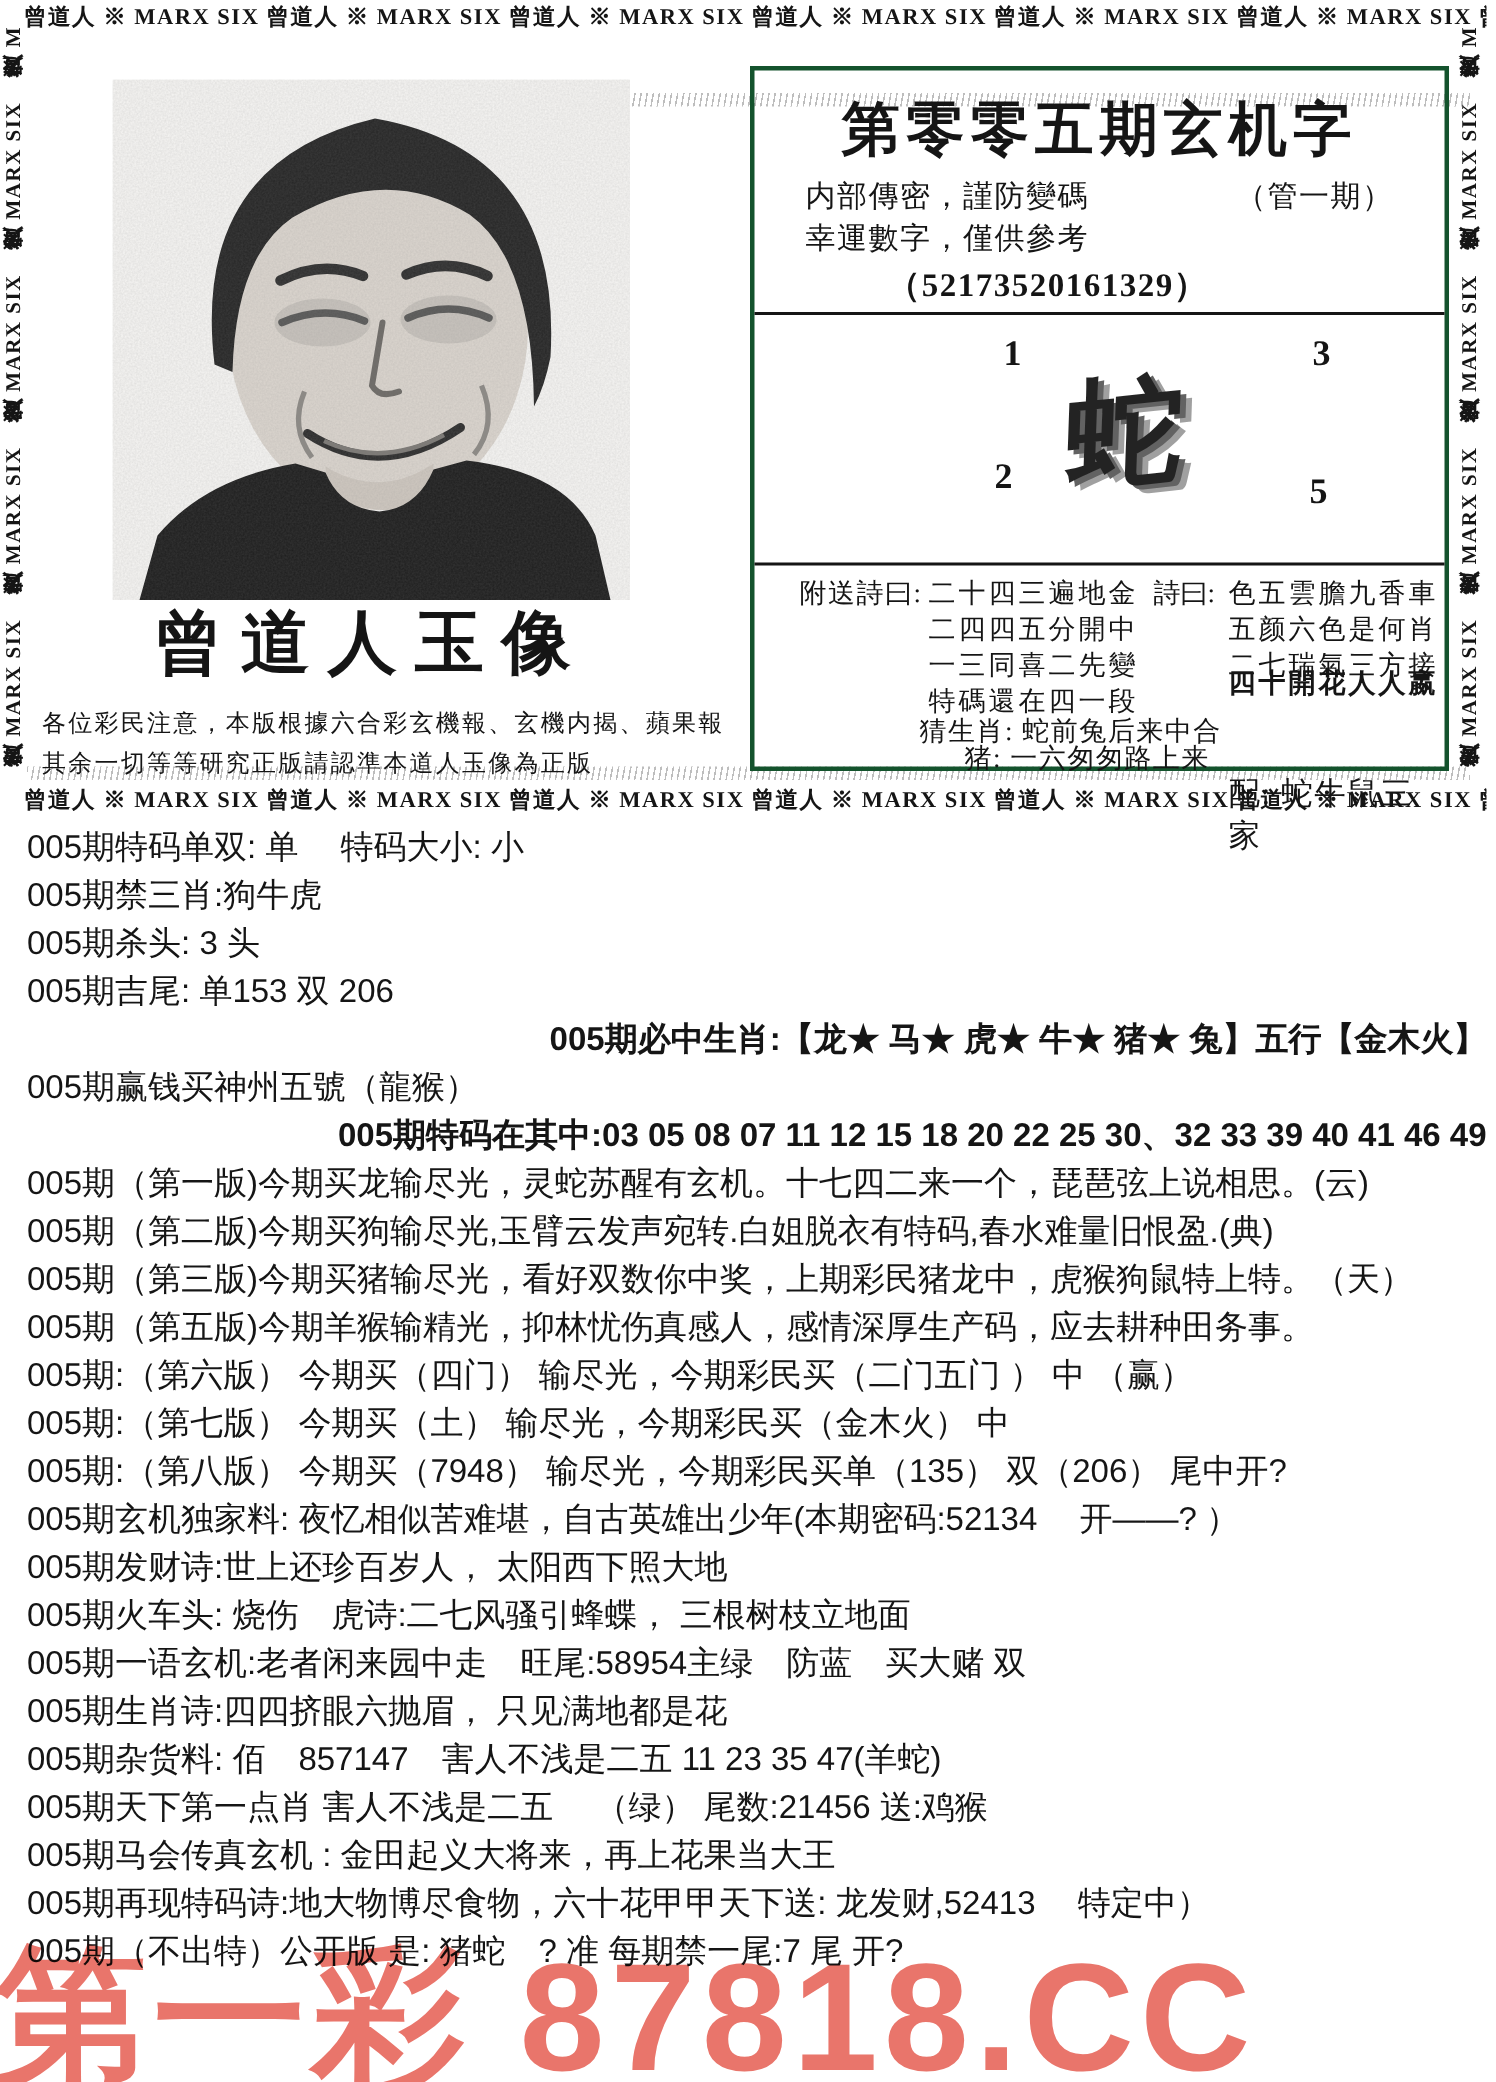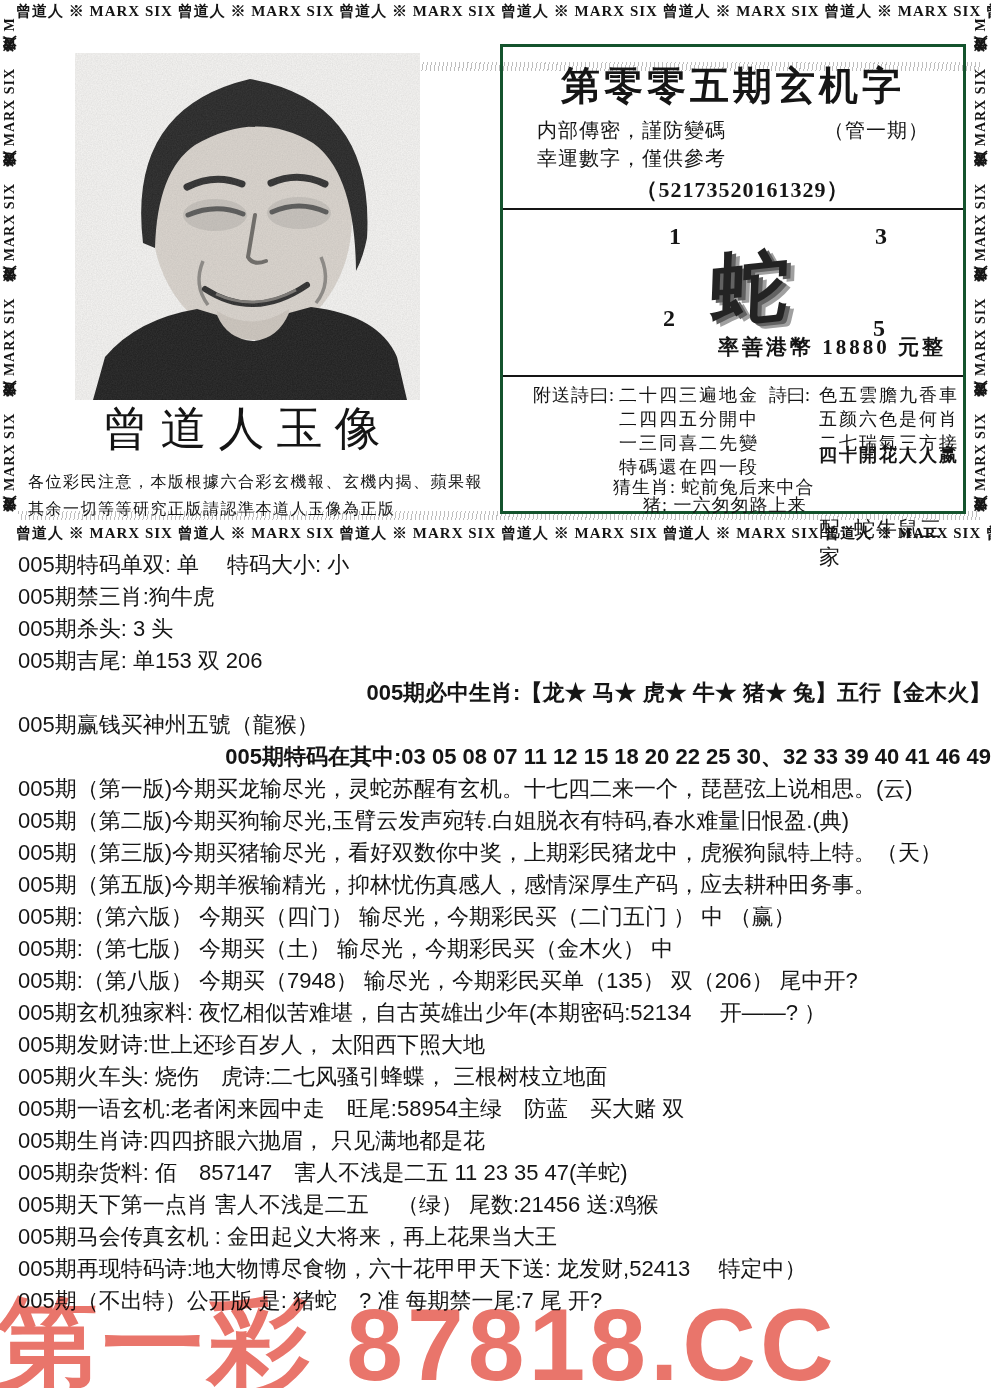--- a/index.html
+++ b/index.html
@@ -19,34 +19,34 @@
 
   
   .squiggle{position:absolute;height:9px;opacity:.65;
         background:repeating-linear-gradient(100deg,#9a9a9a 0 1px,transparent 1px 4px);}
   .sq-top{left:232px;top:62px;width:750px;}
   .sq-bottom{left:18px;top:511px;width:962px;}
 
   
   .photo{position:absolute;left:75px;top:53px;width:345px;height:347px;}
   .caption{position:absolute;left:60px;top:398px;width:375px;text-align:center;
-        font-size:46px;font-weight:normal;letter-spacing:12px;}
+        font-size:46px;font-weight:bold;letter-spacing:12px;}
   .notice1,.notice2{position:absolute;left:28px;width:460px;font-size:16px;letter-spacing:1.5px;
         white-space:nowrap;overflow:hidden;margin-top:16px;}
   .notice1{top:456px;}
   .notice2{top:483px;}
 
   
   .hbox{position:absolute;left:500px;top:44px;width:460px;height:464px;border:3px solid #14532d;}
   .hbox *{position:absolute;}
   .hbox-title{top:12px;left:0;width:100%;text-align:center;font-size:39px;font-weight:800;letter-spacing:4px;}
   .hbox-row1{top:70px;left:34px;width:392px;display:flex;justify-content:space-between;font-size:20px;letter-spacing:1px;position:absolute;}
   .hbox-row1 span{position:static;}
   .hbox-line2{top:98px;left:34px;font-size:20px;letter-spacing:1px;}
-  .hbox-lucky{top:128px;left:0;width:85%;text-align:center;font-size:22px;font-weight:bold;letter-spacing:1px;padding-left:44px;}
+  .hbox-lucky{top:128px;left:0;width:85%;text-align:center;font-size:22px;font-weight:bold;letter-spacing:1px;}
   .hdiv{left:0;width:100%;height:0;border-top:2px solid #151515;}
   .hdiv1{top:161px;} .hdiv2{top:328px;}
   .snum{font-size:24px;font-weight:bold;}
   .sn1{top:176px;left:166px;} .sn3{top:176px;left:372px;}
   .sn2{top:258px;left:160px;} .sn5{top:268px;left:370px;}
   .snake{top:178px;left:190px;width:170px;height:110px;}
   .snake-glyph{top:12px;left:18px;font-size:78px;font-weight:900;color:#111;
         text-shadow:4px 3px 0 #555,8px 6px 0 #999;transform:rotate(-6deg) skewX(-8deg);opacity:.92;
         font-family:"Liberation Serif",serif;}
   .prize{top:286px;left:215px;font-size:21px;font-weight:bold;letter-spacing:3px;}
@@ -124,21 +124,20 @@
     <div class="hbox-lucky">（52173520161329）</div>
     <div class="hdiv hdiv1"></div>
 
     <div class="snum sn1">1</div>
     <div class="snum sn3">3</div>
     <div class="snake">
       <div class="snake-glyph">蛇</div>
     </div>
     <div class="snum sn2">2</div>
     <div class="snum sn5">5</div>
-    <div class="prize">率善港幣 18880 元整</div>
     <div class="hdiv hdiv2"></div>
 
     <div class="poem-left-label">附送詩曰:</div>
     <div class="plines pl0">二十四三遍地金</div>
     <div class="plines pl1">二四四五分開中</div>
     <div class="plines pl2">一三同喜二先變</div>
     <div class="plines pl3">特碼還在四一段</div>
     <div class="poem-right-label">詩曰:</div>
     <div class="plines pr0">色五雲膽九香車</div>
     <div class="plines pr1">五颜六色是何肖</div>

